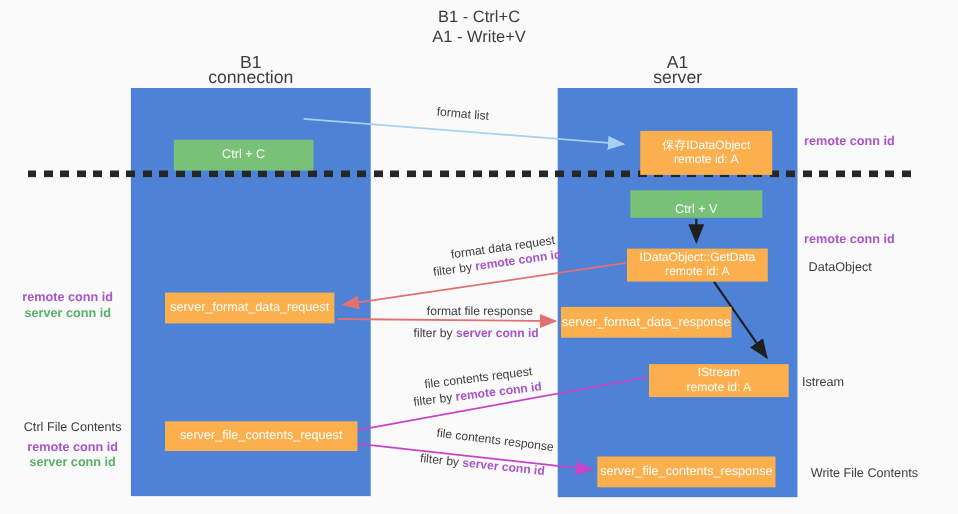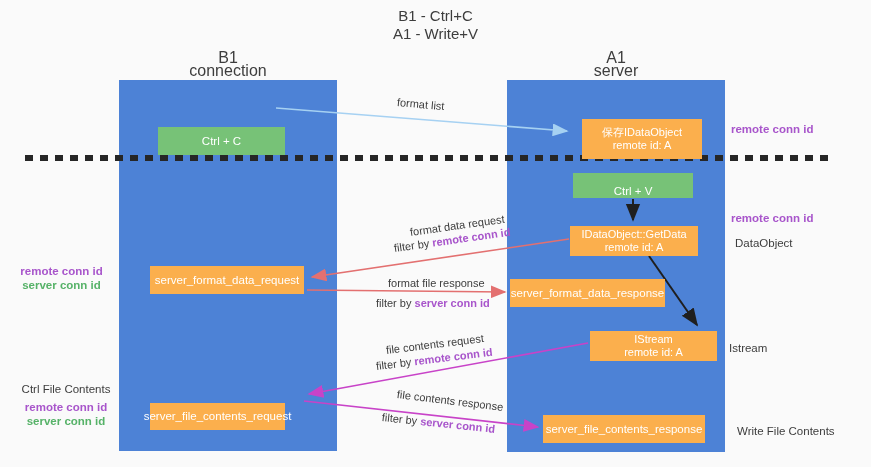--- a/index.html
+++ b/index.html
@@ -118,21 +118,21 @@
 
   <div class="node orange" style="left:510px;top:279px;width:155px;height:28px;">
     <span>server_format_data_response</span>
   </div>
 
   <div class="node orange small" style="left:590px;top:331px;width:127px;height:30px;">
     <span>IStream</span>
     <span>remote id: A</span>
   </div>
 
-  <div class="node orange" style="left:150px;top:383px;width:135px;height:27px;margin-top:20px;">
+  <div class="node orange" style="left:150px;top:383px;width:175px;height:27px;">
     <span>server_file_contents_request</span>
   </div>
 
   <div class="node orange" style="left:543px;top:415px;width:162px;height:28px;">
     <span>server_file_contents_response</span>
   </div>
 
   <div class="flow-label" style="left:397px;top:96px;transform:rotate(5deg);">format list</div>
 
   <div class="flow-label" style="left:410px;top:226px;transform:rotate(-8deg);">format data request</div>

